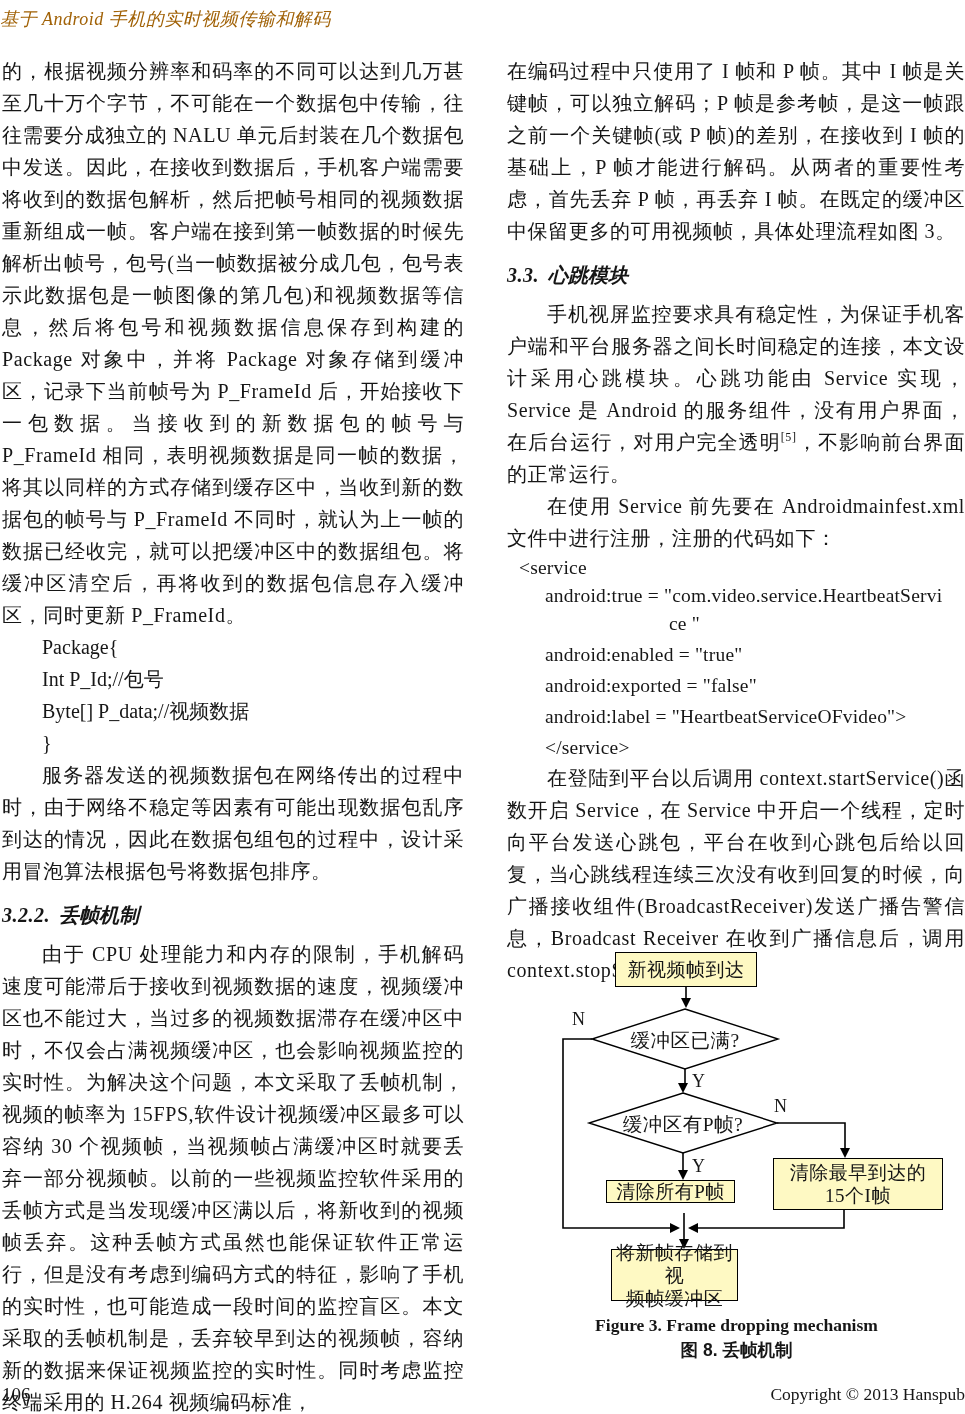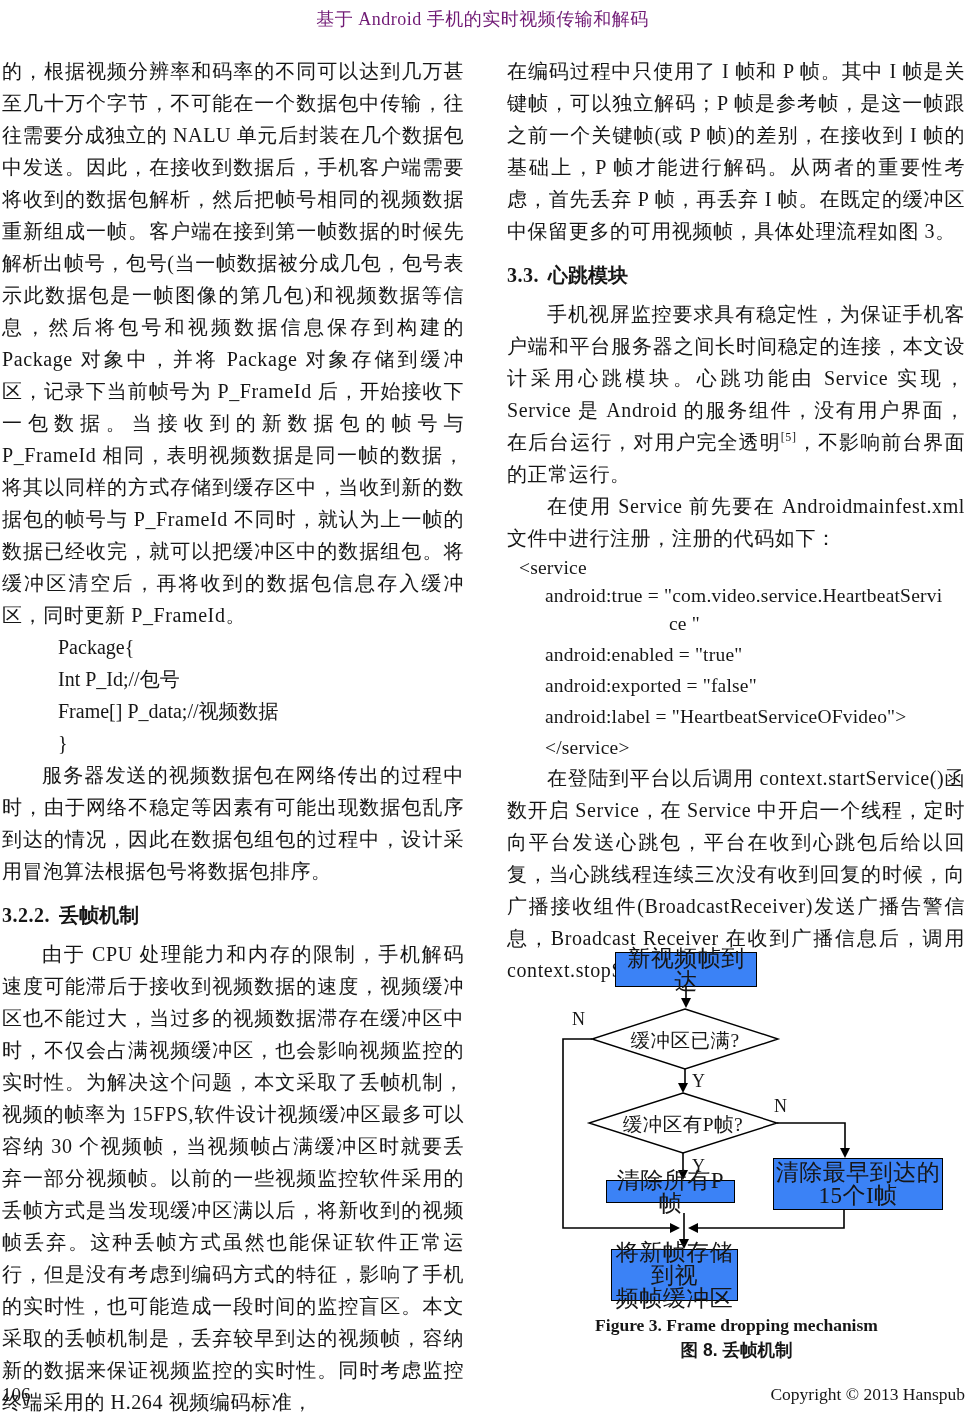--- a/index.html
+++ b/index.html
@@ -2,50 +2,50 @@
 <html><head>
 <meta charset="utf-8">
 <style>
   html,body{margin:0;padding:0;background:#ffffff;}
   .page{
     position:relative;width:965px;height:1414px;background:#ffffff;
     font-family:"Liberation Serif","DejaVu Serif",serif;color:#161616;
     overflow:hidden;
   }
   .header-title{
-    position:absolute;top:7px;left:0;width:100%;text-align:center;
-    font-size:18px;color:#701a75;letter-spacing:0.5px;
+    position:absolute;top:7px;left:0;width:100%;text-align:left;
+    font-size:18px;color:#a16207;letter-spacing:0.5px;font-style:italic;
   }
   .col{position:absolute;top:55px;}
   .col-left{left:2px;width:462px;}
   .col-right{left:507px;width:458px;}
   p.body{
     margin:0;font-size:20px;line-height:32px;text-align:justify;
     letter-spacing:0.6px;
   }
   p.indent{text-indent:2em;}
-  .codeblock{margin-left:56px;font-size:20px;line-height:32px;}
+  .codeblock{margin-left:40px;font-size:20px;line-height:32px;}
   .code-line{white-space:pre;}
-  .heading{margin:12px 0 6px 0;font-size:20px;line-height:33px;}
+  .heading{margin:12px 0 6px 0;font-size:20px;line-height:33px;font-style:italic;}
   .h-num{font-weight:700;letter-spacing:0.5px;}
   .h-label{font-weight:700;margin-left:9px;font-family:"Liberation Sans","DejaVu Sans",sans-serif;}
   sup.cite{font-size:12px;line-height:0;vertical-align:super;}
   .xmlblock{font-size:19.5px;line-height:28px;letter-spacing:0.2px;}
   .xml-flush{margin-left:12px;}
   .xml-indent{margin-left:38px;}
   .xml-center{margin-left:162px;}
   .xml-gap{margin-top:3px;}
 
   
   .figure{position:absolute;left:508px;top:945px;width:457px;height:465px;}
   .fc-svg{position:absolute;left:0;top:0;}
   .fc-box{
-    position:absolute;box-sizing:border-box;border:1.6px solid #000;background:#3b82f6;
+    position:absolute;box-sizing:border-box;border:1.6px solid #000;background:#fef9c3;
     display:flex;align-items:center;justify-content:center;text-align:center;
-    font-size:23px;line-height:23px;white-space:pre-line;letter-spacing:0.5px;
+    font-size:19px;line-height:23px;white-space:pre-line;letter-spacing:0.5px;
   }
   .fc-dtext{
     position:absolute;text-align:center;font-size:19.5px;letter-spacing:0.5px;
   }
   .fc-branch{position:absolute;font-size:18px;}
   .fig-cap{position:absolute;left:0;width:100%;text-align:center;font-weight:700;}
   .fig-cap-en{top:370px;font-size:17.5px;}
   .fig-cap-zh{top:393px;font-size:17.5px;font-family:"Liberation Sans","DejaVu Sans",sans-serif;}
 
   .footer-num{position:absolute;left:2px;top:1384px;font-size:19px;}
@@ -56,21 +56,21 @@
 
 <div class="page">
 
   <div class="header-title">基于 Android 手机的实时视频传输和解码</div>
 
   <div class="col col-left">
     <p class="body">的，根据视频分辨率和码率的不同可以达到几万甚至几十万个字节，不可能在一个数据包中传输，往往需要分成独立的 NALU 单元后封装在几个数据包中发送。因此，在接收到数据后，手机客户端需要将收到的数据包解析，然后把帧号相同的视频数据重新组成一帧。客户端在接到第一帧数据的时候先解析出帧号，包号(当一帧数据被分成几包，包号表示此数据包是一帧图像的第几包)和视频数据等信息，然后将包号和视频数据信息保存到构建的 Package 对象中，并将 Package 对象存储到缓冲区，记录下当前帧号为 P_FrameId 后，开始接收下一包数据。当接收到的新数据包的帧号与 P_FrameId 相同，表明视频数据是同一帧的数据，将其以同样的方式存储到缓存区中，当收到新的数据包的帧号与 P_FrameId 不同时，就认为上一帧的数据已经收完，就可以把缓冲区中的数据组包。将缓冲区清空后，再将收到的数据包信息存入缓冲区，同时更新 P_FrameId。</p>
     <div class="codeblock">
       <div class="code-line">Package{</div>
       <div class="code-line">Int P_Id;//包号</div>
-      <div class="code-line">Frame[] P_data;//视频数据</div>
+      <div class="code-line">Byte[] P_data;//视频数据</div>
       <div class="code-line">}</div>
     </div>
     <p class="body indent">服务器发送的视频数据包在网络传出的过程中时，由于网络不稳定等因素有可能出现数据包乱序到达的情况，因此在数据包组包的过程中，设计采用冒泡算法根据包号将数据包排序。</p>
     <div class="heading">
       <span class="h-num">3.2.2.</span><span class="h-label">丢帧机制</span>
     </div>
     <p class="body indent">由于 CPU 处理能力和内存的限制，手机解码速度可能滞后于接收到视频数据的速度，视频缓冲区也不能过大，当过多的视频数据滞存在缓冲区中时，不仅会占满视频缓冲区，也会影响视频监控的实时性。为解决这个问题，本文采取了丢帧机制，视频的帧率为 15FPS,软件设计视频缓冲区最多可以容纳 30 个视频帧，当视频帧占满缓冲区时就要丢弃一部分视频帧。以前的一些视频监控软件采用的丢帧方式是当发现缓冲区满以后，将新收到的视频帧丢弃。这种丢帧方式虽然也能保证软件正常运行，但是没有考虑到编码方式的特征，影响了手机的实时性，也可能造成一段时间的监控盲区。本文采取的丢帧机制是，丢弃较早到达的视频帧，容纳新的数据来保证视频监控的实时性。同时考虑监控终端采用的 H.264 视频编码标准，</p>
   </div>
 
   <div class="col col-right">

